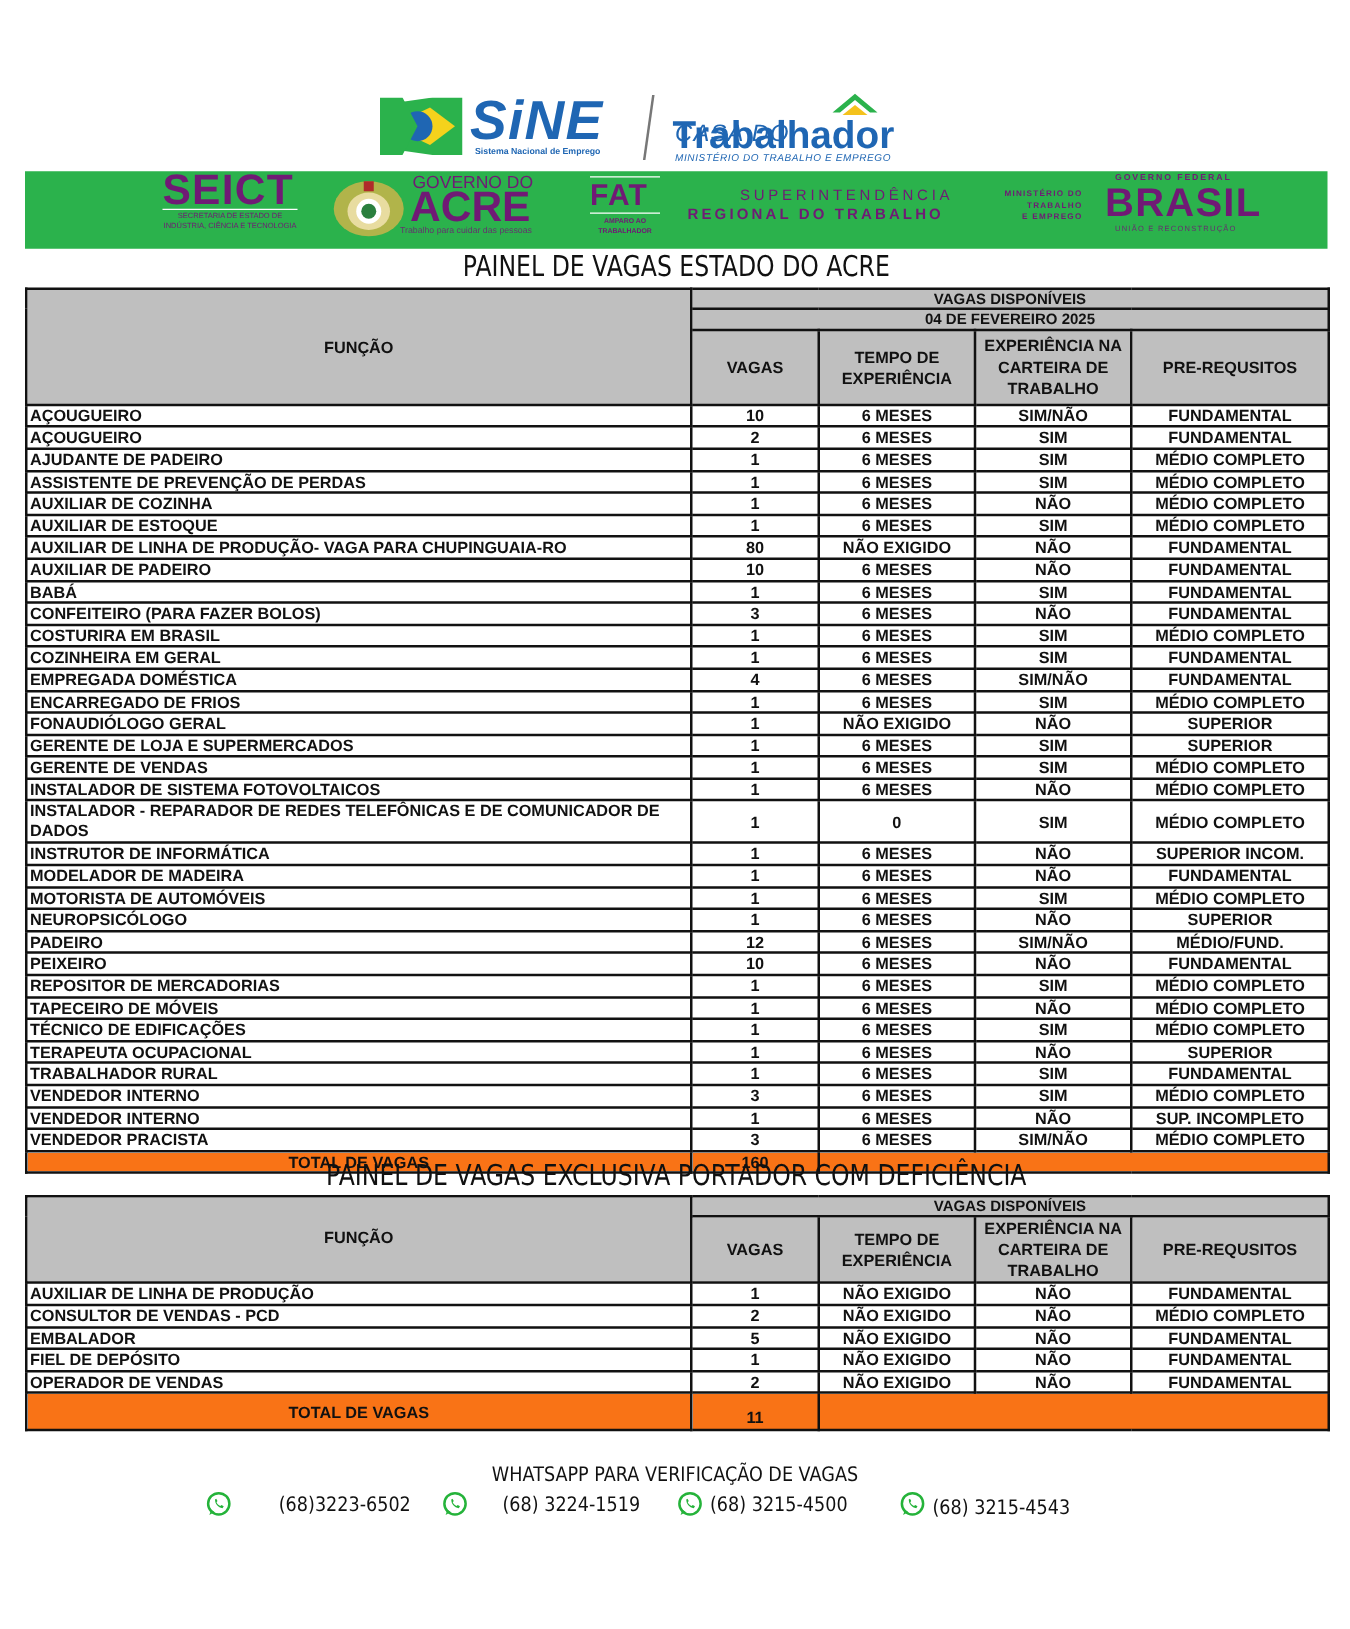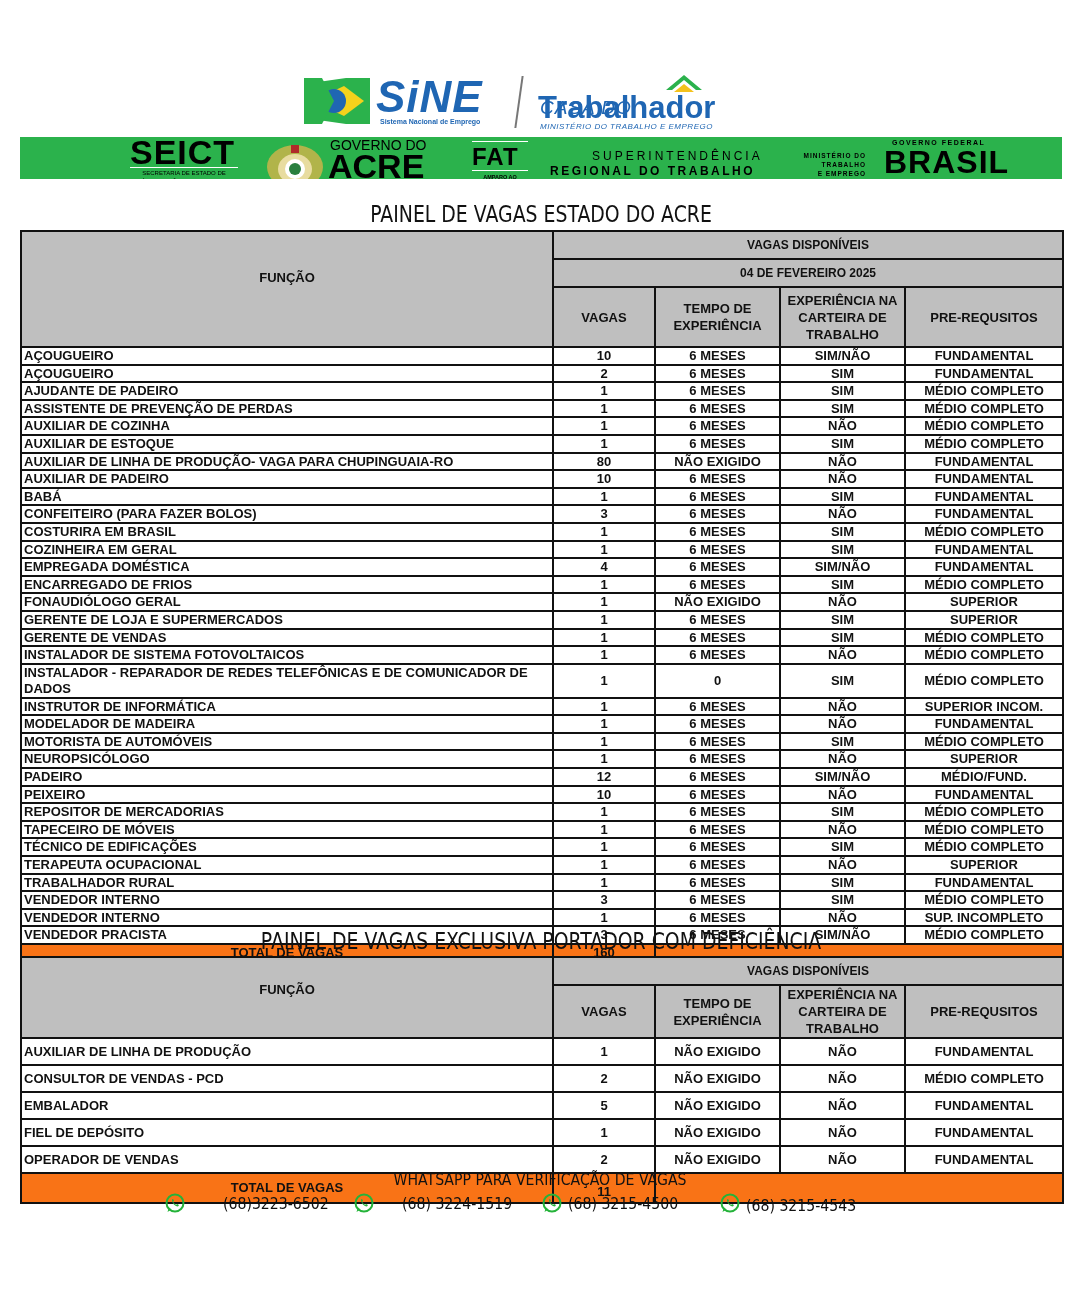--- a/index.html
+++ b/index.html
@@ -11,21 +11,21 @@
   .sine-flag { position: absolute; left: 4px; top: 10px; width: 66px; height: 46px; }
   .sine-word { position: absolute; left: 76px; top: 4px; font: italic bold 44px "Liberation Sans", sans-serif; color: #1f66b3; letter-spacing: 1px; }
   .sine-sub { position: absolute; left: 80px; top: 50px; font: bold 7px "Liberation Sans", sans-serif; color: #1f66b3; }
   .logo-sep { position: absolute; left: 218px; top: 8px; width: 2px; height: 52px; background: #777; transform: skewX(-8deg); }
   .casa-line1 { position: absolute; left: 240px; top: 6px; font: italic 19px "Liberation Sans", sans-serif; color: #1f66b3; letter-spacing: 1px; margin-top: 23px; }
   .casa-roof { position: absolute; left: 364px; top: 4px; width: 40px; height: 22px; }
   .casa-line2 { position: absolute; left: 238px; top: 22px; font: bold 31px "Liberation Sans", sans-serif; color: #1f66b3; }
   .casa-line3 { position: absolute; left: 240px; top: 54px; font: italic 8px "Liberation Sans", sans-serif; color: #1f66b3; letter-spacing: 0.5px; }
 
   
-  .banner { position: absolute; left: 20px; top: 137px; width: 1042px; height: 42px; background: #2bb24c; color: #000000; overflow: hidden; }
+  .banner { position: absolute; left: 20px; top: 137px; width: 1042px; height: 62px; background: #2bb24c; color: #701a75; overflow: hidden; }
   .banner .b { position: absolute; }
   .seict-title { left: 110px; top: -4px; font: bold 34px "Liberation Sans", sans-serif; letter-spacing: 1px; }
   .seict-line { left: 110px; top: 30px; width: 108px; height: 1px; background: #fff; }
   .seict-sub { left: 108px; top: 32px; width: 112px; font: 6px "Liberation Sans", sans-serif; text-align: center; line-height: 8px; }
   .crest { left: 244px; top: 2px; width: 62px; height: 52px; }
   .gov-line1 { left: 310px; top: 0px; font: 14px "Liberation Sans", sans-serif; }
   .gov-line2 { left: 308px; top: 10px; font: bold 34px "Liberation Sans", sans-serif; }
   .gov-line3 { left: 300px; top: 44px; font: 7px "Liberation Sans", sans-serif; opacity: 0.85; }
   .fat-top { left: 452px; top: 4px; width: 56px; height: 1px; background: #fff; }
   .fat-title { left: 452px; top: 6px; font: bold 24px "Liberation Sans", sans-serif; letter-spacing: 1px; }
@@ -40,31 +40,31 @@
 
   
   .section-title { position: absolute; left: 20px; width: 1042px; text-align: center; font: 23px "DejaVu Sans", sans-serif; transform: scaleX(0.82); transform-origin: 50% 50%; color: #111; }
   #title-main { top: 201px; }
   #title-pcd { top: 928px; }
 
   
   .tbl { position: absolute; left: 20px; width: 1042px; border-collapse: collapse; table-layout: fixed; }
   .tbl td, .tbl th { border: 2px solid #111; font: bold 13px "Liberation Sans", sans-serif; padding: 0; line-height: 1.2; white-space: nowrap; overflow: hidden; }
   .tbl .hdr { background: #bfbfbf; text-align: center; }
-  .tbl .hdr-small { font-size: 12px; height: 28px; }
+  .tbl .hdr-small { font-size: 12px; height: 16px; }
   .tbl .hdr-col { font-size: 13px; white-space: normal; line-height: 17px; }
   .tbl td.c { text-align: center; }
   .tbl td.l { text-align: left; padding-left: 2px; }
   .tbl tr.r td { height: 17.5px; }
   .tbl tr.r2 td { height: 34px; }
   .tbl td.wrap { white-space: normal; line-height: 16px; }
   .tbl tr.total td { background: #f97316; height: 17px; }
   #tbl-main { top: 230px; }
   #tbl-pcd { top: 956px; }
-  #tbl-pcd tr.r td { height: 27px; }
+  #tbl-pcd tr.r td { height: 17px; }
   #tbl-pcd tr.total td { height: 30px; }
   .col-func { width: 532px; }
   .col-vag { width: 102px; }
   .col-tempo { width: 125px; }
   .col-exp { width: 125px; }
   .col-pre { width: 158px; }
 
   
   .footer-title { position: absolute; left: 0; width: 1080px; top: 1170px; text-align: center; font: 16px "DejaVu Sans", sans-serif; transform: scaleX(0.88); color: #111; }
   .phones { position: absolute; top: 1191px; left: 0; width: 1080px; height: 26px; }

